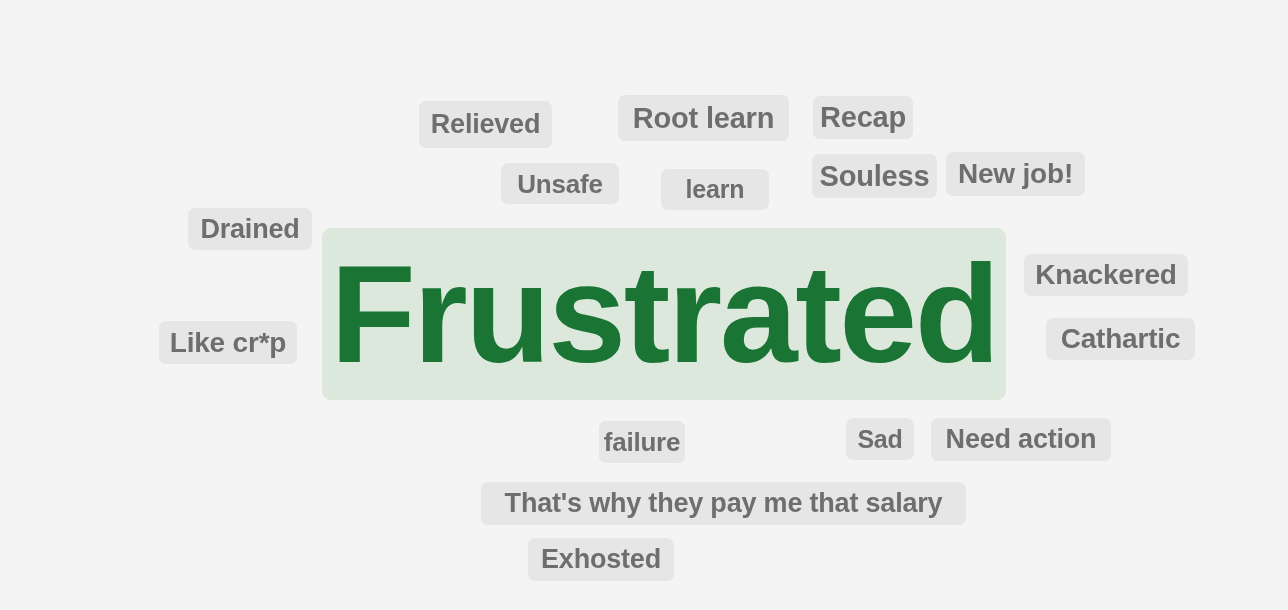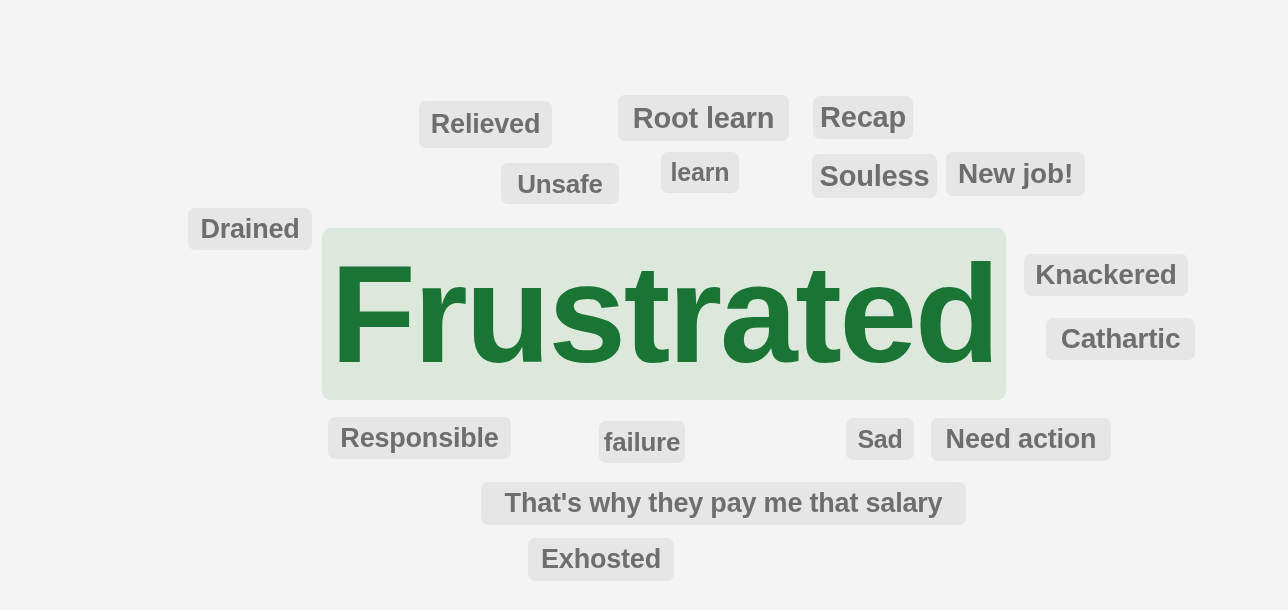--- a/index.html
+++ b/index.html
@@ -50,36 +50,36 @@
 <div id="wordcloud">
 
   <div class="word" style="left:419px; top:101px; width:133px; height:47px; font-size:27px;">Relieved</div>
 
   <div class="word" style="left:618px; top:95px; width:171px; height:46px; font-size:29px;">Root learn</div>
 
   <div class="word" style="left:813px; top:96px; width:100px; height:43px; font-size:29px;">Recap</div>
 
   <div class="word" style="left:501px; top:163px; width:118px; height:41px; font-size:26px;">Unsafe</div>
 
-  <div class="word" style="left:661px; top:152px; width:78px; height:41px; font-size:25px;">learn</div>
+  <div class="word" style="left:661px; top:169px; width:108px; height:41px; font-size:25px;">learn</div>
 
   <div class="word" style="left:812px; top:154px; width:125px; height:44px; font-size:29px;">Souless</div>
 
   <div class="word" style="left:946px; top:152px; width:139px; height:44px; font-size:28px;">New job!</div>
 
   <div class="word" style="left:1024px; top:254px; width:164px; height:42px; font-size:28px;">Knackered</div>
 
   <div class="word" style="left:188px; top:208px; width:124px; height:42px; font-size:27px;">Drained</div>
 
   <div class="word" style="left:1046px; top:318px; width:149px; height:42px; font-size:28px;">Cathartic</div>
 
+  <div class="word" style="left:159px; top:321px; width:138px; height:43px; font-size:28px;">Like cr*p</div>
 
   <div class="word primary" style="left:322px; top:228px; width:684px; height:172px; font-size:140px;">Frustrated</div>
 
-  <div class="word" style="left:328px; top:417px; width:183px; height:42px; font-size:27px;">Responsible</div>
 
   <div class="word" style="left:599px; top:421px; width:86px; height:42px; font-size:26px;">failure</div>
 
   <div class="word" style="left:846px; top:418px; width:68px; height:42px; font-size:25px;">Sad</div>
 
   <div class="word" style="left:931px; top:418px; width:180px; height:43px; font-size:27px;">Need action</div>
 
   <div class="word" style="left:481px; top:482px; width:485px; height:43px; font-size:27px;">That's why they pay me that salary</div>
 
   <div class="word" style="left:528px; top:538px; width:146px; height:43px; font-size:27px;">Exhosted</div>

